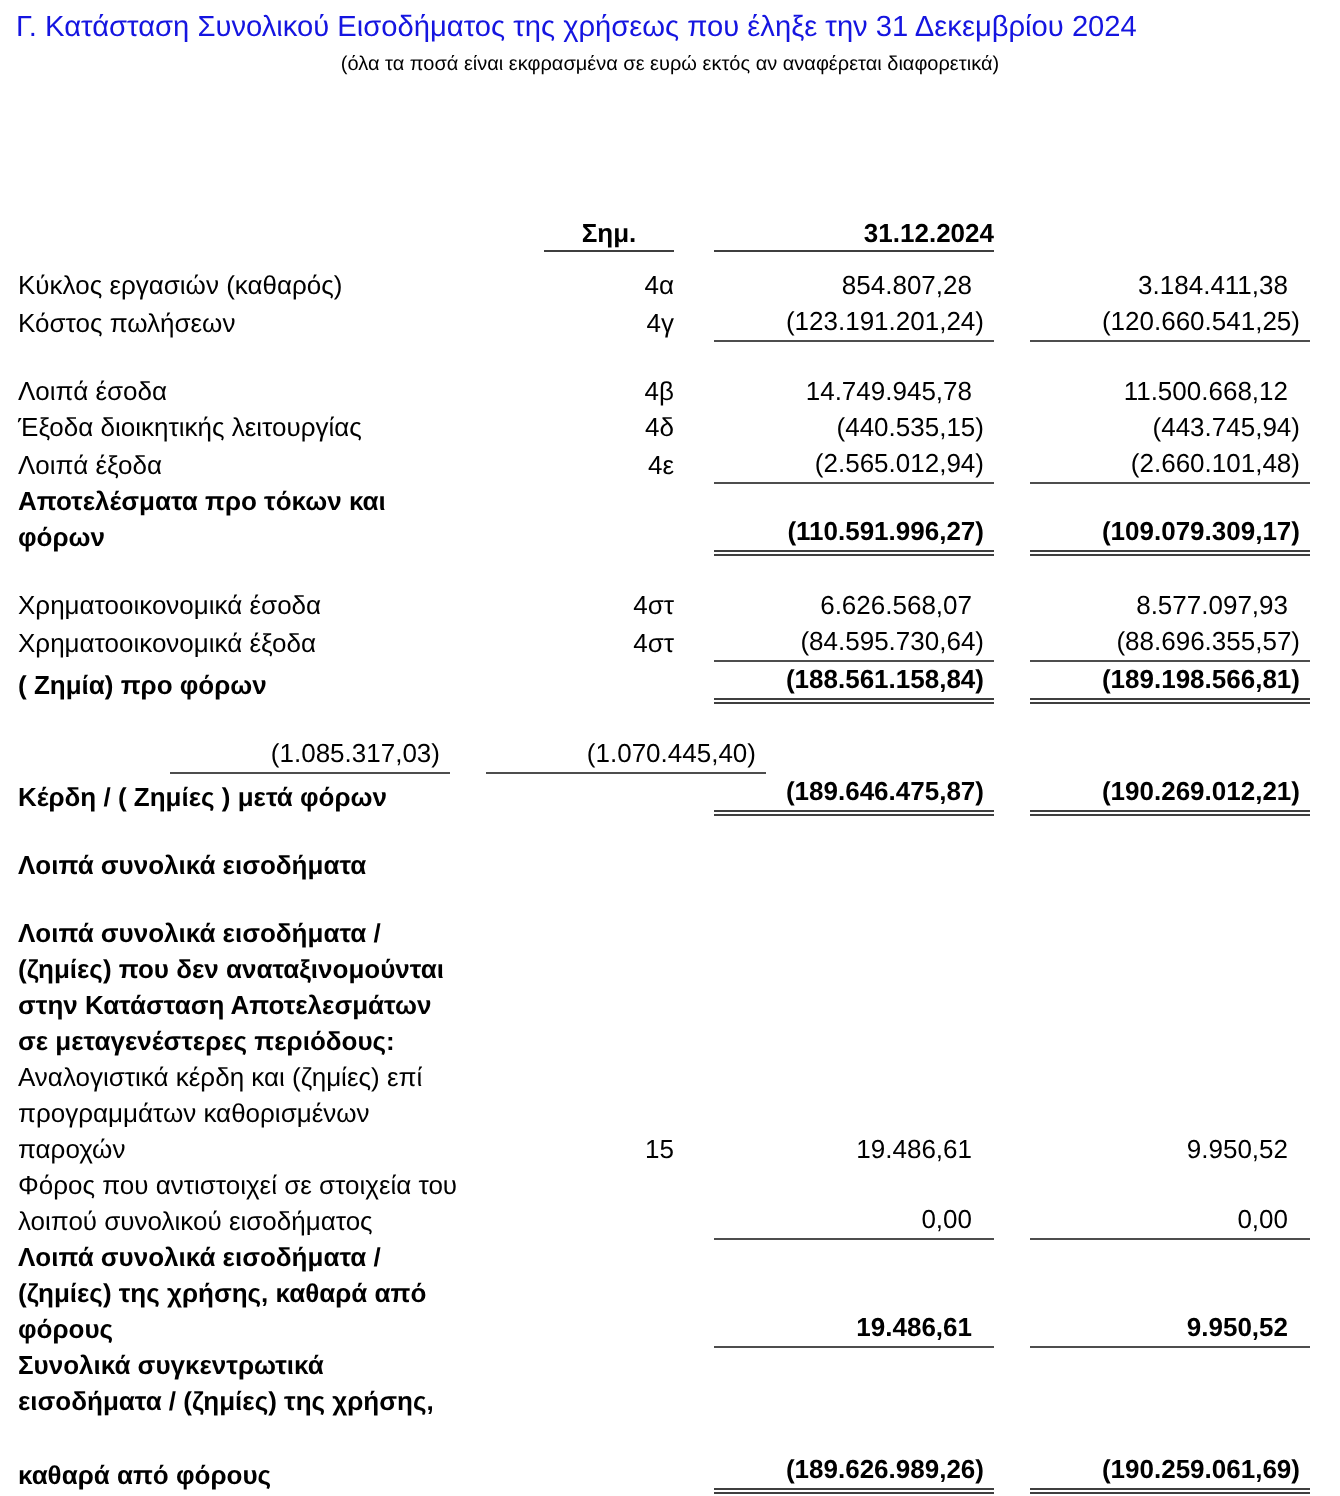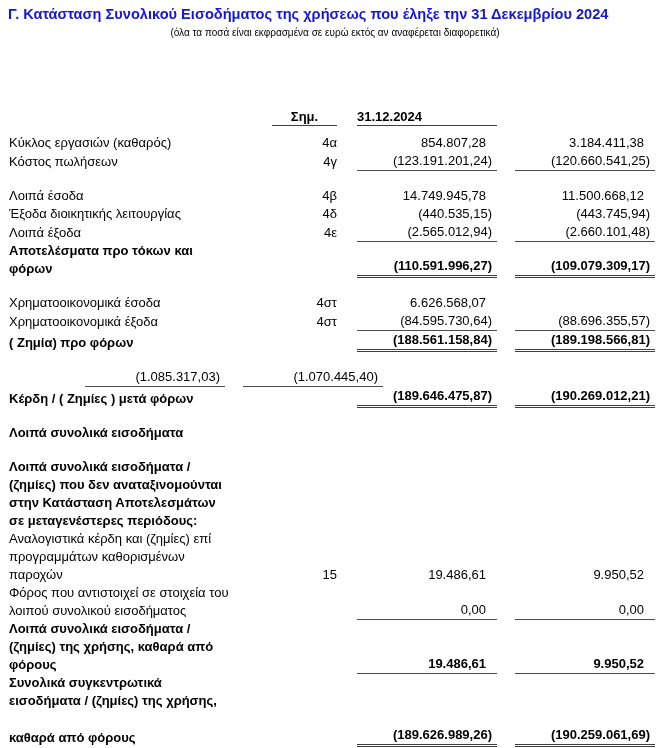--- a/index.html
+++ b/index.html
@@ -12,21 +12,21 @@
     height: 748px;
     overflow: hidden;
     font-family: "Liberation Sans", sans-serif;
     font-size: 13px;
     color: #000000;
   }
   .page { width: 670px; height: 748px; position: relative; }
   .title {
     margin: 5px 6px 0 8px;
     font-size: 14.6px;
-    font-weight: bold;
+    font-weight: normal;
     line-height: 18px;
     white-space: nowrap;
   }
   .subtitle {
     text-align: center;
     font-size: 10px;
     line-height: 17px;
     margin-top: 1px;
   }
   .table { margin-top: 45px; }
@@ -59,21 +59,21 @@
   .rule-single { border-bottom: 1px solid #4d4d4d; }
   .rule-double { border-bottom: 3px double #3f3f3f; }
   .header-row { margin-bottom: 8px; }
   .header-row .hdr {
     font-weight: bold;
     border-bottom: 1px solid #3f3f3f;
     line-height: 17px;
     margin-top: 22px;
   }
   .header-row .note-hdr { text-align: center; }
-  .header-row .col { text-align: left; }
+  .header-row .col { text-align: right; }
   .spacer { height: 16px; }
 </style>
 </head>
 <body>
 
 <div class="page">
   <div class="title" style="color: rgb(21, 21, 224);">Γ. Κατάσταση Συνολικού Εισοδήματος της χρήσεως που έληξε την 31 Δεκεμβρίου 2024</div>
   <div class="subtitle">(όλα τα ποσά είναι εκφρασμένα σε ευρώ εκτός αν αναφέρεται διαφορετικά)</div>
 
   <div class="table">
@@ -119,20 +119,21 @@
 φόρων</div>
           <div class="note"></div>
           <div class="col rule-double"><span class="val paren">(110.591.996,27)</span></div>
           <div class="col rule-double"><span class="val paren">(109.079.309,17)</span></div>
         </div>
         <div class="spacer"></div>
         <div class="row">
           <div class="lbl">Χρηματοοικονομικά έσοδα</div>
           <div class="note">4στ</div>
           <div class="col"><span class="val">6.626.568,07</span></div>
+          <div class="col"><span class="val">8.577.097,93</span></div>
         </div>
         <div class="row">
           <div class="lbl">Χρηματοοικονομικά έξοδα</div>
           <div class="note">4στ</div>
           <div class="col rule-single"><span class="val paren">(84.595.730,64)</span></div>
           <div class="col rule-single"><span class="val paren">(88.696.355,57)</span></div>
         </div>
         <div class="row bold">
           <div class="lbl">( Ζημία) προ φόρων</div>
           <div class="note"></div>

